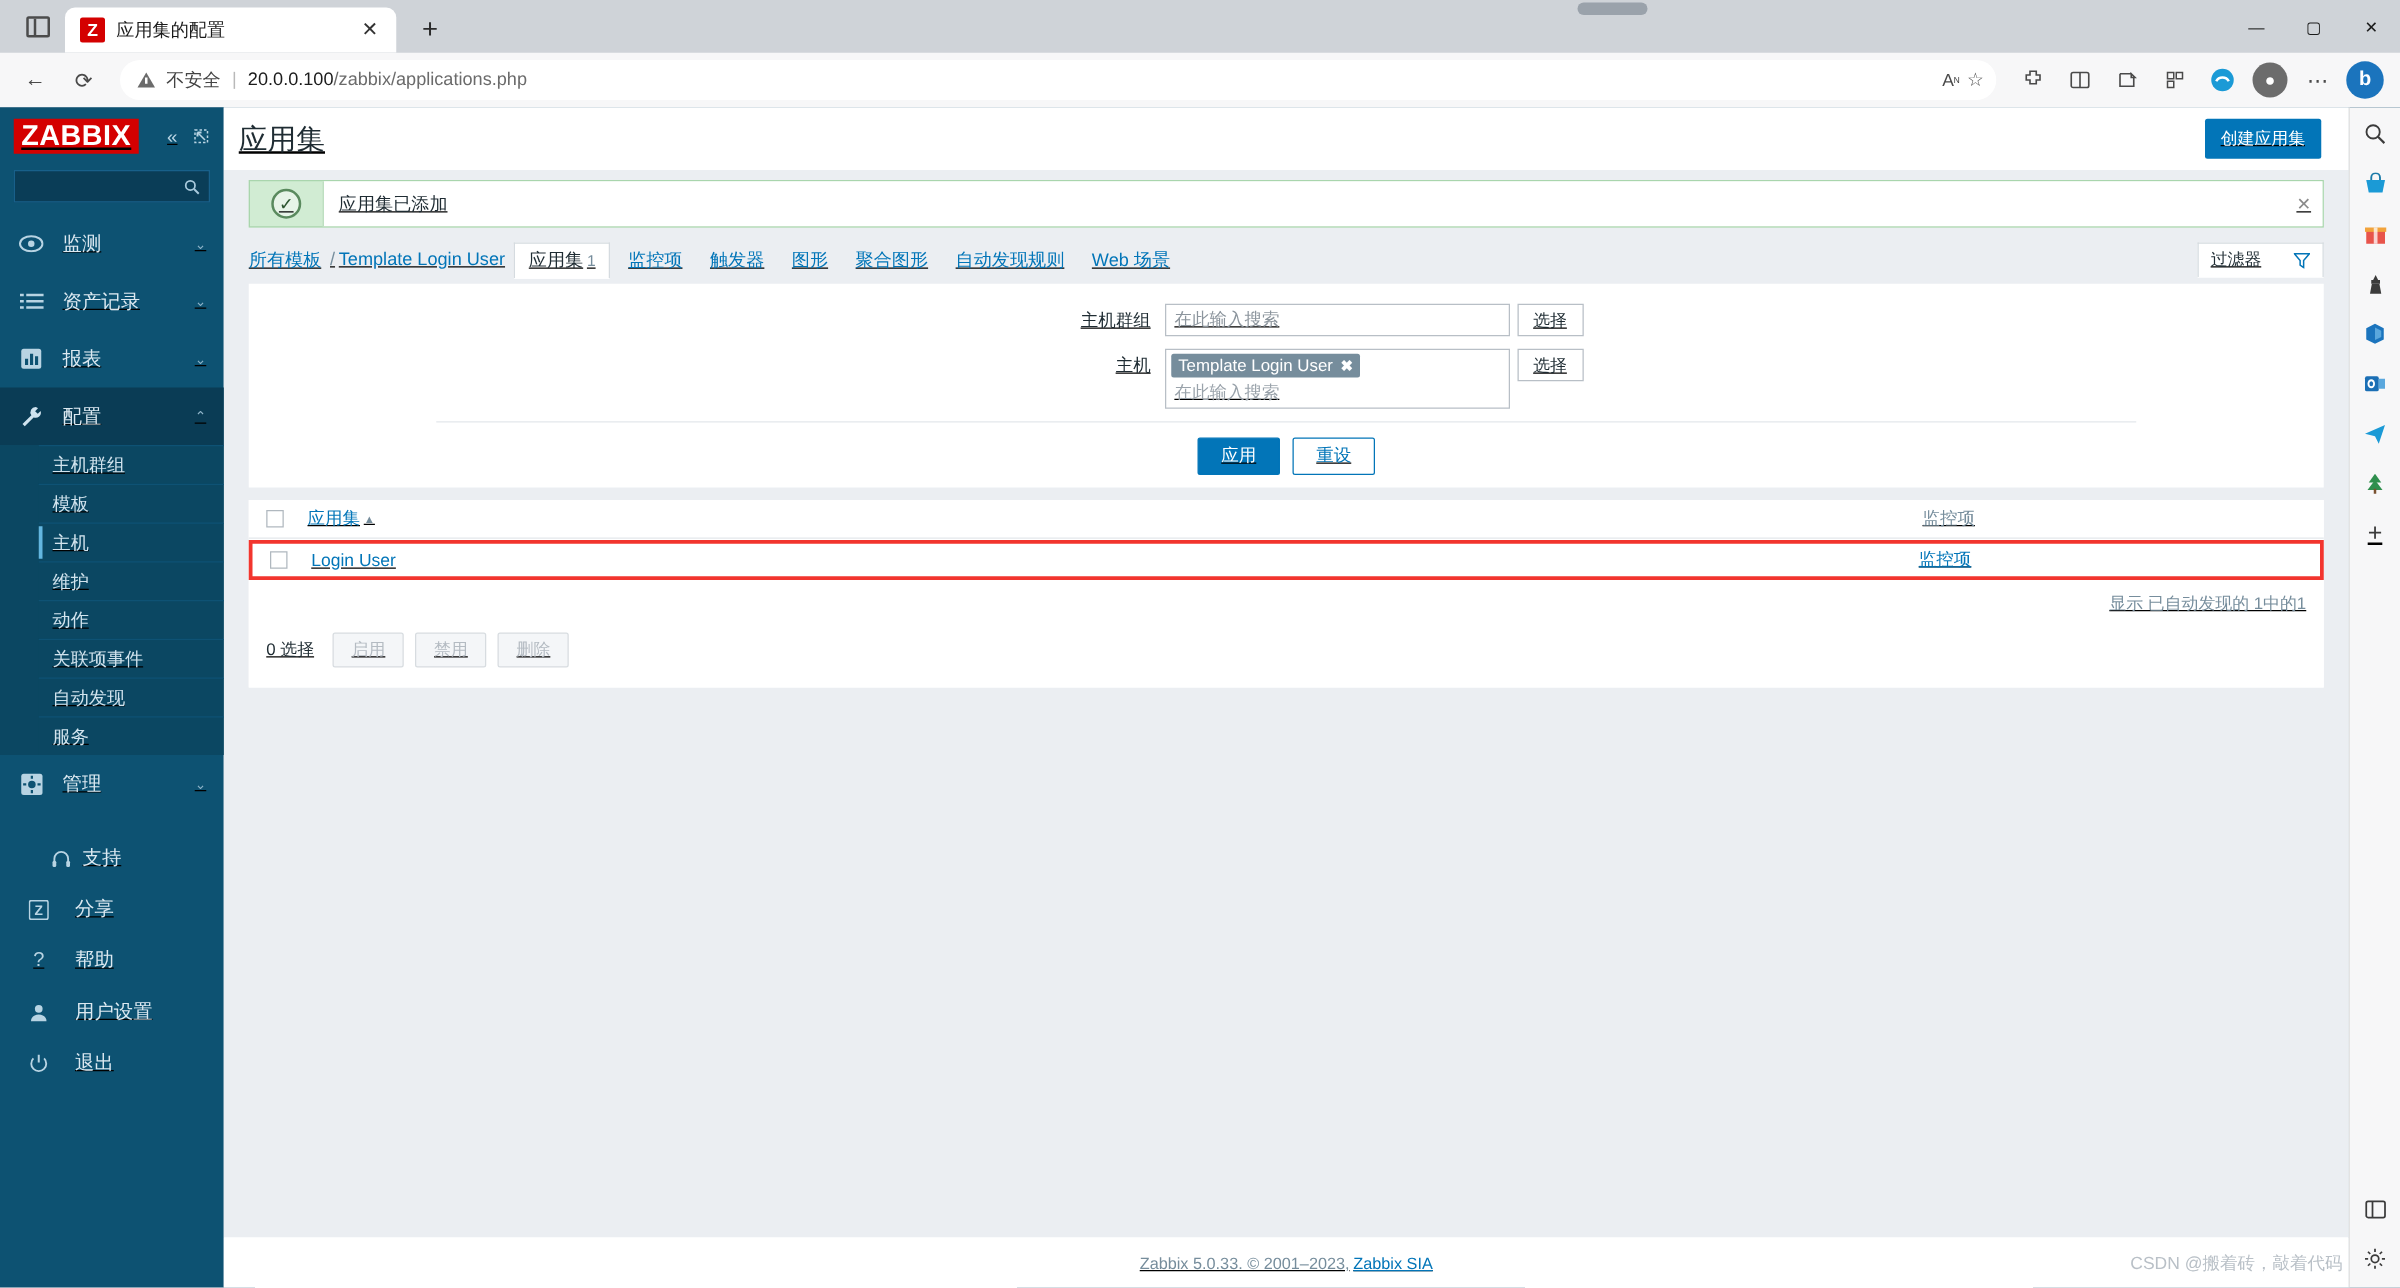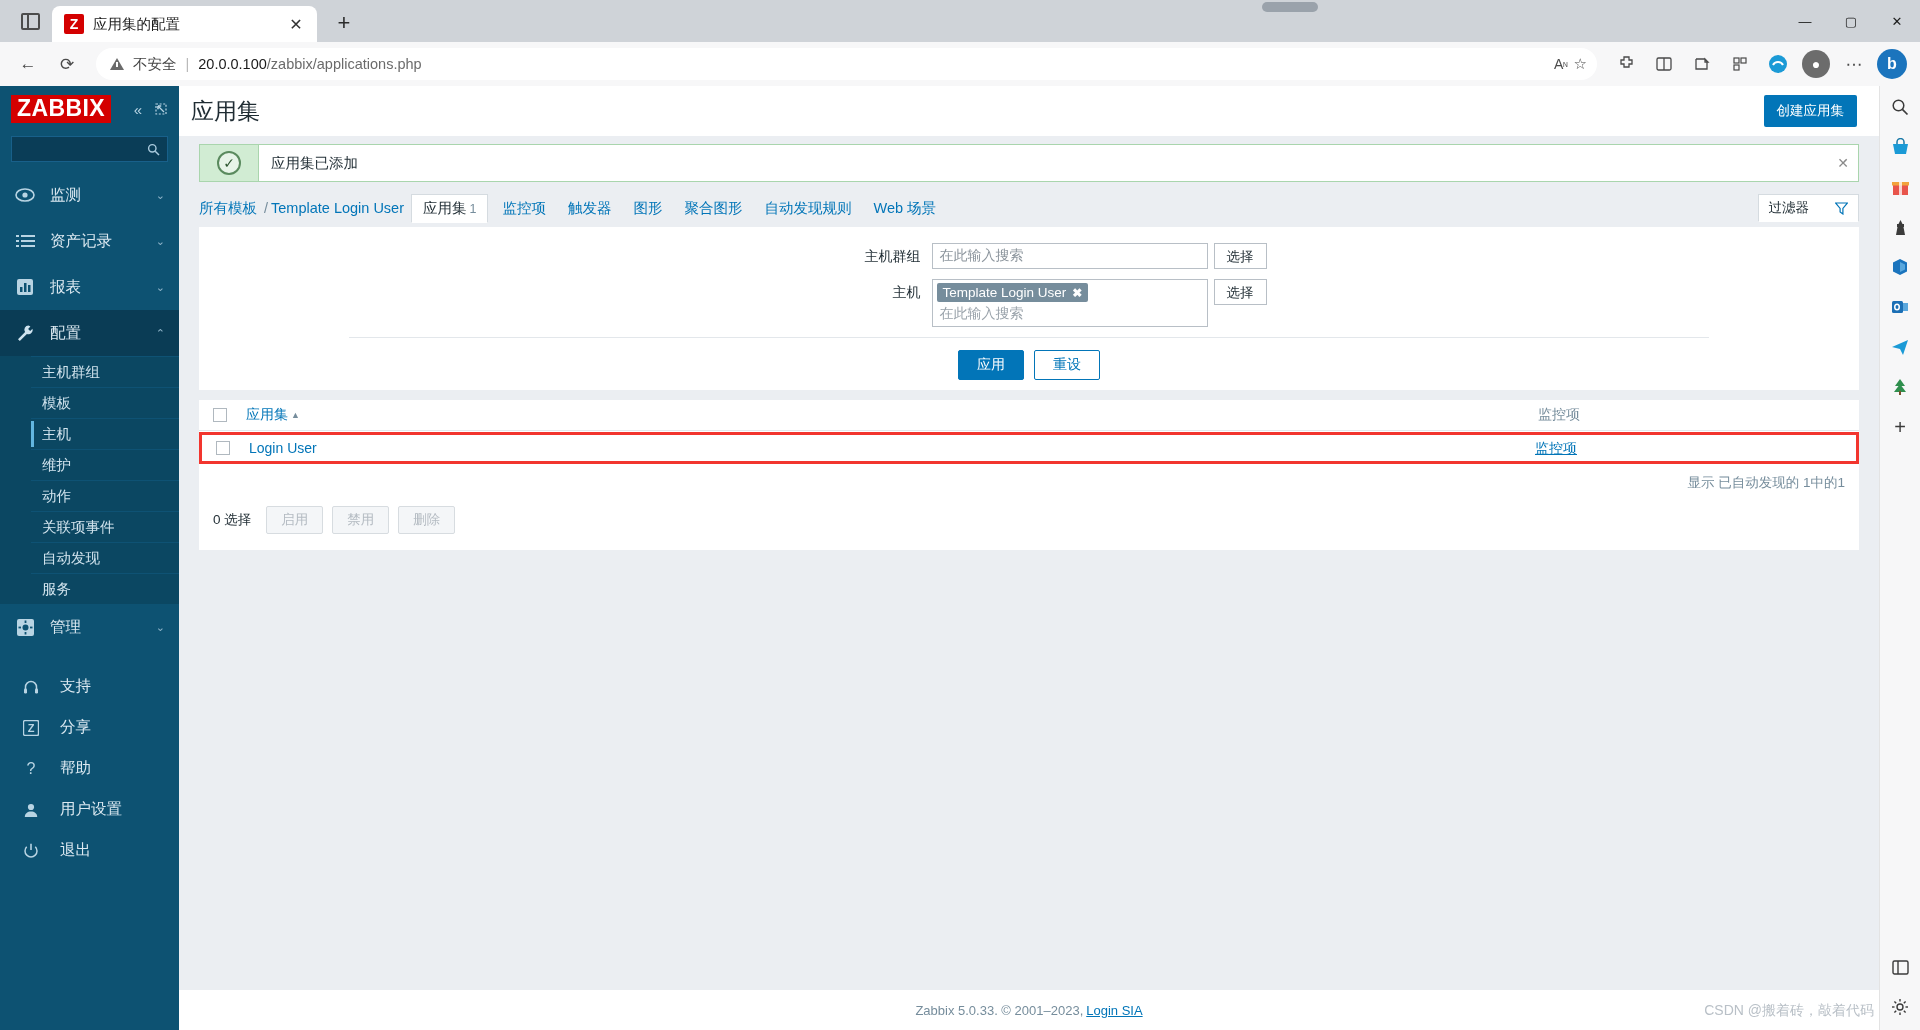--- a/index.html
+++ b/index.html
@@ -47,21 +47,21 @@
   .urlsep { color:#b9b9b9; }
   .urlwrap { flex:1; white-space:nowrap; overflow:hidden; }
   .url-host { color:#1b1b1b; }
   .url-path { color:#6b6b6b; }
   .omni-right { display:flex; align-items:center; gap:6px; }
   .nav-right { display:flex; align-items:center; gap:2px; }
   .edge-avatar { width:28px;height:28px;border-radius:50%;background:#6c6c6c;display:flex;align-items:center;justify-content:center;color:#fff;font-size:14px; }
   .bing-b { width:30px;height:30px;border-radius:50%;background:#1b74bd;color:#fff;display:flex;align-items:center;justify-content:center;font-size:16px;font-weight:bold; }
 
   
-  .viewport { flex:1; display:flex; background:#0c4a6e; position:relative; }
+  .viewport { flex:1; display:flex; background:#0c4a6e; position:relative;text-decoration:underline; }
 
   
   .zsidebar { width:179px; background:#0d5272; display:flex; flex-direction:column; flex:none; }
   .zlogo-row { height:46px; display:flex; align-items:center; padding:0 11px; gap:0; }
   .zlogo { background:#d40000; color:#fff; font-size:23px; font-weight:bold; letter-spacing:0.4px; padding:1px 6px 2px 6px; line-height:1.08; }
   .zcollapse { margin-left:auto; display:flex; gap:12px; align-items:center; color:#b8d4e3; font-size:15px; }
   .zsearch-wrap { padding:4px 11px 10px 11px; }
   .zsearch { height:26px; background:#0a3d57; border:1px solid #18608a; display:flex; align-items:center; padding:0 7px; }
   .zsearch span { margin-left:auto; color:#a9cadd; font-size:14px; }
 
@@ -344,21 +344,21 @@
                 </g>
               </svg>
           </span>
           <span>管理</span>
           <span class="chev">⌄</span>
         </div>
 
         <div class="zspacer"></div>
 
         <div class="zfooter-items">
-          <div class="zitem" style="height:41px;padding-left:20px;gap:18px;">
+          <div class="zitem" style="height:41px;padding-left:20px;gap:6px;margin-left:18px;">
             <span class="zicon">
               <svg width="16" height="16" viewBox="0 0 16 16">
                   <path d="M2.5 10V8a5.5 5.5 0 0 1 11 0v2" fill="none" stroke="#b8d4e3" stroke-width="1.5"></path>
                   <rect x="1" y="9.5" width="3" height="5" rx="1.2" fill="#b8d4e3"></rect>
                   <rect x="12" y="9.5" width="3" height="5" rx="1.2" fill="#b8d4e3"></rect>
                 </svg>
             </span>
             <span>支持</span>
           </div>
           <div class="zitem" style="height:41px;padding-left:20px;gap:18px;">
@@ -478,21 +478,21 @@
             <button class="btn-dis">启用</button>
             <button class="btn-dis">禁用</button>
             <button class="btn-dis">删除</button>
           </div>
         </div>
 
       </div>
 
       <div class="zfooter">
         <span>Zabbix 5.0.33. © 2001–2023,</span>
-        <a href="#">Login SIA</a>
+        <a href="#">Zabbix SIA</a>
       </div>
     </div>
 
     <div class="watermark">CSDN @搬着砖，敲着代码</div>
 
     <div class="erail">
       <div class="erail-ic">
         <svg width="18" height="18" viewBox="0 0 18 18">
             <circle cx="7.5" cy="7.5" r="5.3" fill="none" stroke="#3b3b3b" stroke-width="1.5"></circle>
             <line x1="11.4" y1="11.4" x2="16.5" y2="16.5" stroke="#3b3b3b" stroke-width="1.7"></line>

